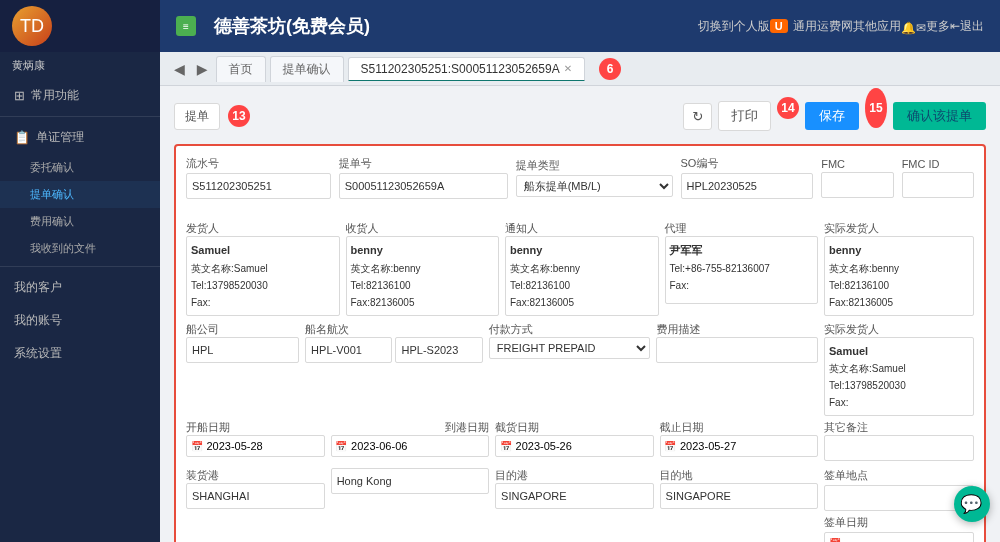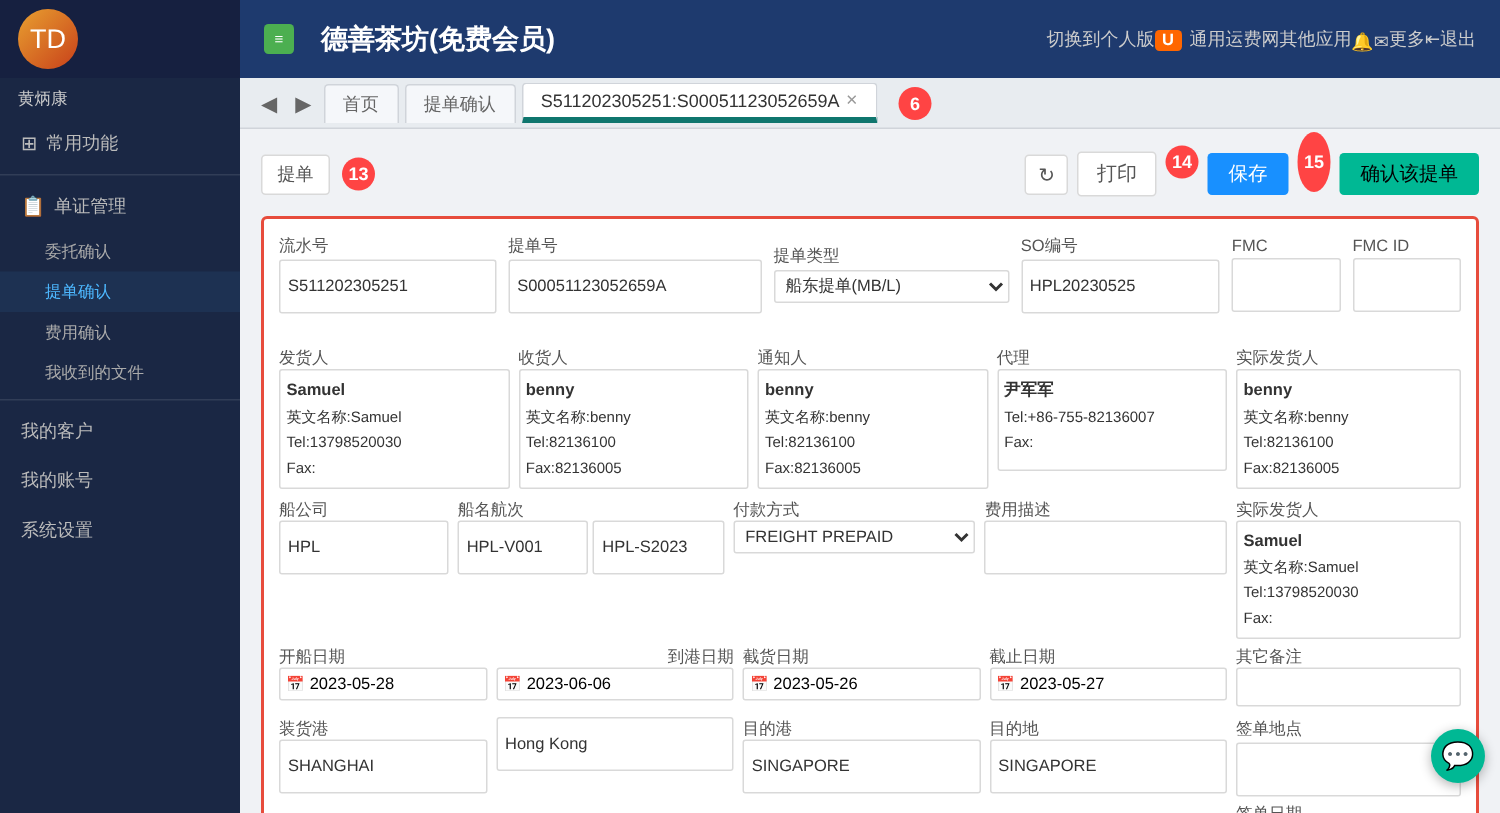--- a/index.html
+++ b/index.html
@@ -29,42 +29,42 @@
     .top-bar-title { font-size: 18px; font-weight: bold; color: #fff; }
     .top-bar-title-icon { width: 20px; height: 20px; background: #4caf50; border-radius: 3px; display: inline-flex; align-items: center; justify-content: center; font-size: 10px; color: #fff; margin-right: 6px; }
     .top-bar-right { display: flex; align-items: flex-end; gap: 0; font-size: 12px; color: #ccc; margin-left: 21px; }
     .top-bar-right a { color: #ccc; cursor: pointer; }
     .U-badge { background: #ff6600; color: #fff; padding: 1px 5px; border-radius: 3px; font-size: 11px; font-weight: bold; margin-right: 2px; }
 
     
     .tab-bar { background: #e8ecf0; border-bottom: 1px solid #d0d4da; display: flex; align-items: center; padding: 0 10px; height: 34px; gap: 4px; }
     .tab-nav-btn { background: none; border: none; color: #666; cursor: pointer; font-size: 14px; padding: 2px 4px; }
     .tab-item { padding: 4px 12px; background: #f5f7fa; border: 1px solid #d0d4da; border-bottom: none; border-radius: 3px 3px 0 0; cursor: pointer; color: #666; font-size: 12px; display: flex; align-items: center; gap: 4px; }
-    .tab-item.active { background: #fff; border-bottom: 4px solid #0f766e; color: #333; font-weight: 500; }
+    .tab-item.active { background: #fff; border-bottom: 1px solid #0f766e; color: #333; font-weight: 500; }
     .tab-item .close-btn { font-size: 10px; color: #999; }
 
     
     .page-content { flex: 1; background: #f0f2f5; padding: 10px 14px; overflow-y: auto; }
 
     
     .action-row { display: flex; align-items: center; justify-content: space-between; margin-bottom: 8px; }
     .action-left { display: flex; align-items: center; gap: 8px; }
     .breadcrumb-btn { background: #fff; border: 1px solid #d9d9d9; padding: 4px 10px; border-radius: 3px; cursor: pointer; font-size: 12px; color: #555; }
     .action-right { display: flex; align-items: center; gap: 6px; }
     .refresh-btn { background: #fff; border: 1px solid #d9d9d9; padding: 5px 8px; border-radius: 3px; cursor: pointer; color: #555; }
     .print-btn { background: #fff; border: 1px solid #d9d9d9; padding: 5px 12px; border-radius: 3px; cursor: pointer; color: #555; }
     .save-btn { background: #1890ff; border: none; color: #fff; padding: 5px 14px; border-radius: 3px; cursor: pointer; font-size: 13px; }
-    .confirm-btn { background: #00b894; border: none; color: #000000; padding: 5px 14px; border-radius: 3px; cursor: pointer; font-size: 13px; }
+    .confirm-btn { background: #00b894; border: none; color: #0c4a6e; padding: 5px 14px; border-radius: 3px; cursor: pointer; font-size: 13px; }
 
     
     .form-card { background: #fff; border: 2px solid #e74c3c; border-radius: 4px; padding: 10px; }
 
     .field-group { display: flex; flex-direction: column; gap: 2px; }
     .fg-label { font-size: 11px; color: #555; }
-    .fg-input { border: 1px solid #d9d9d9; border-radius: 2px; padding: 4px 5px; font-size: 11px; height: 36px; background: #fff; color: #333; width: 100%; }
+    .fg-input { border: 1px solid #d9d9d9; border-radius: 2px; padding: 4px 5px; font-size: 11px; height: 26px; background: #fff; color: #333; width: 100%; }
     .fg-select { border: 1px solid #d9d9d9; border-radius: 2px; padding: 2px 3px; font-size: 11px; height: 22px; background: #fff; color: #333; width: 100%; }
     .fg-textarea { border: 1px solid #d9d9d9; border-radius: 2px; padding: 2px 5px; font-size: 11px; background: #fff; color: #333; width: 100%; min-height: 60px; resize: none; }
 
     .party-section { border: 1px solid #d9d9d9; border-radius: 2px; padding: 4px; min-height: 68px; font-size: 11px; line-height: 1.7; color: #333; }
 
     .chat-fab { position: fixed; bottom: 20px; right: 10px; width: 36px; height: 36px; background: #00b894; border-radius: 50%; display: flex; align-items: center; justify-content: center; color: #fff; font-size: 18px; cursor: pointer; box-shadow: 0 2px 8px rgba(0,0,0,0.3); }
   </style>
 </head>
 <body>
 

